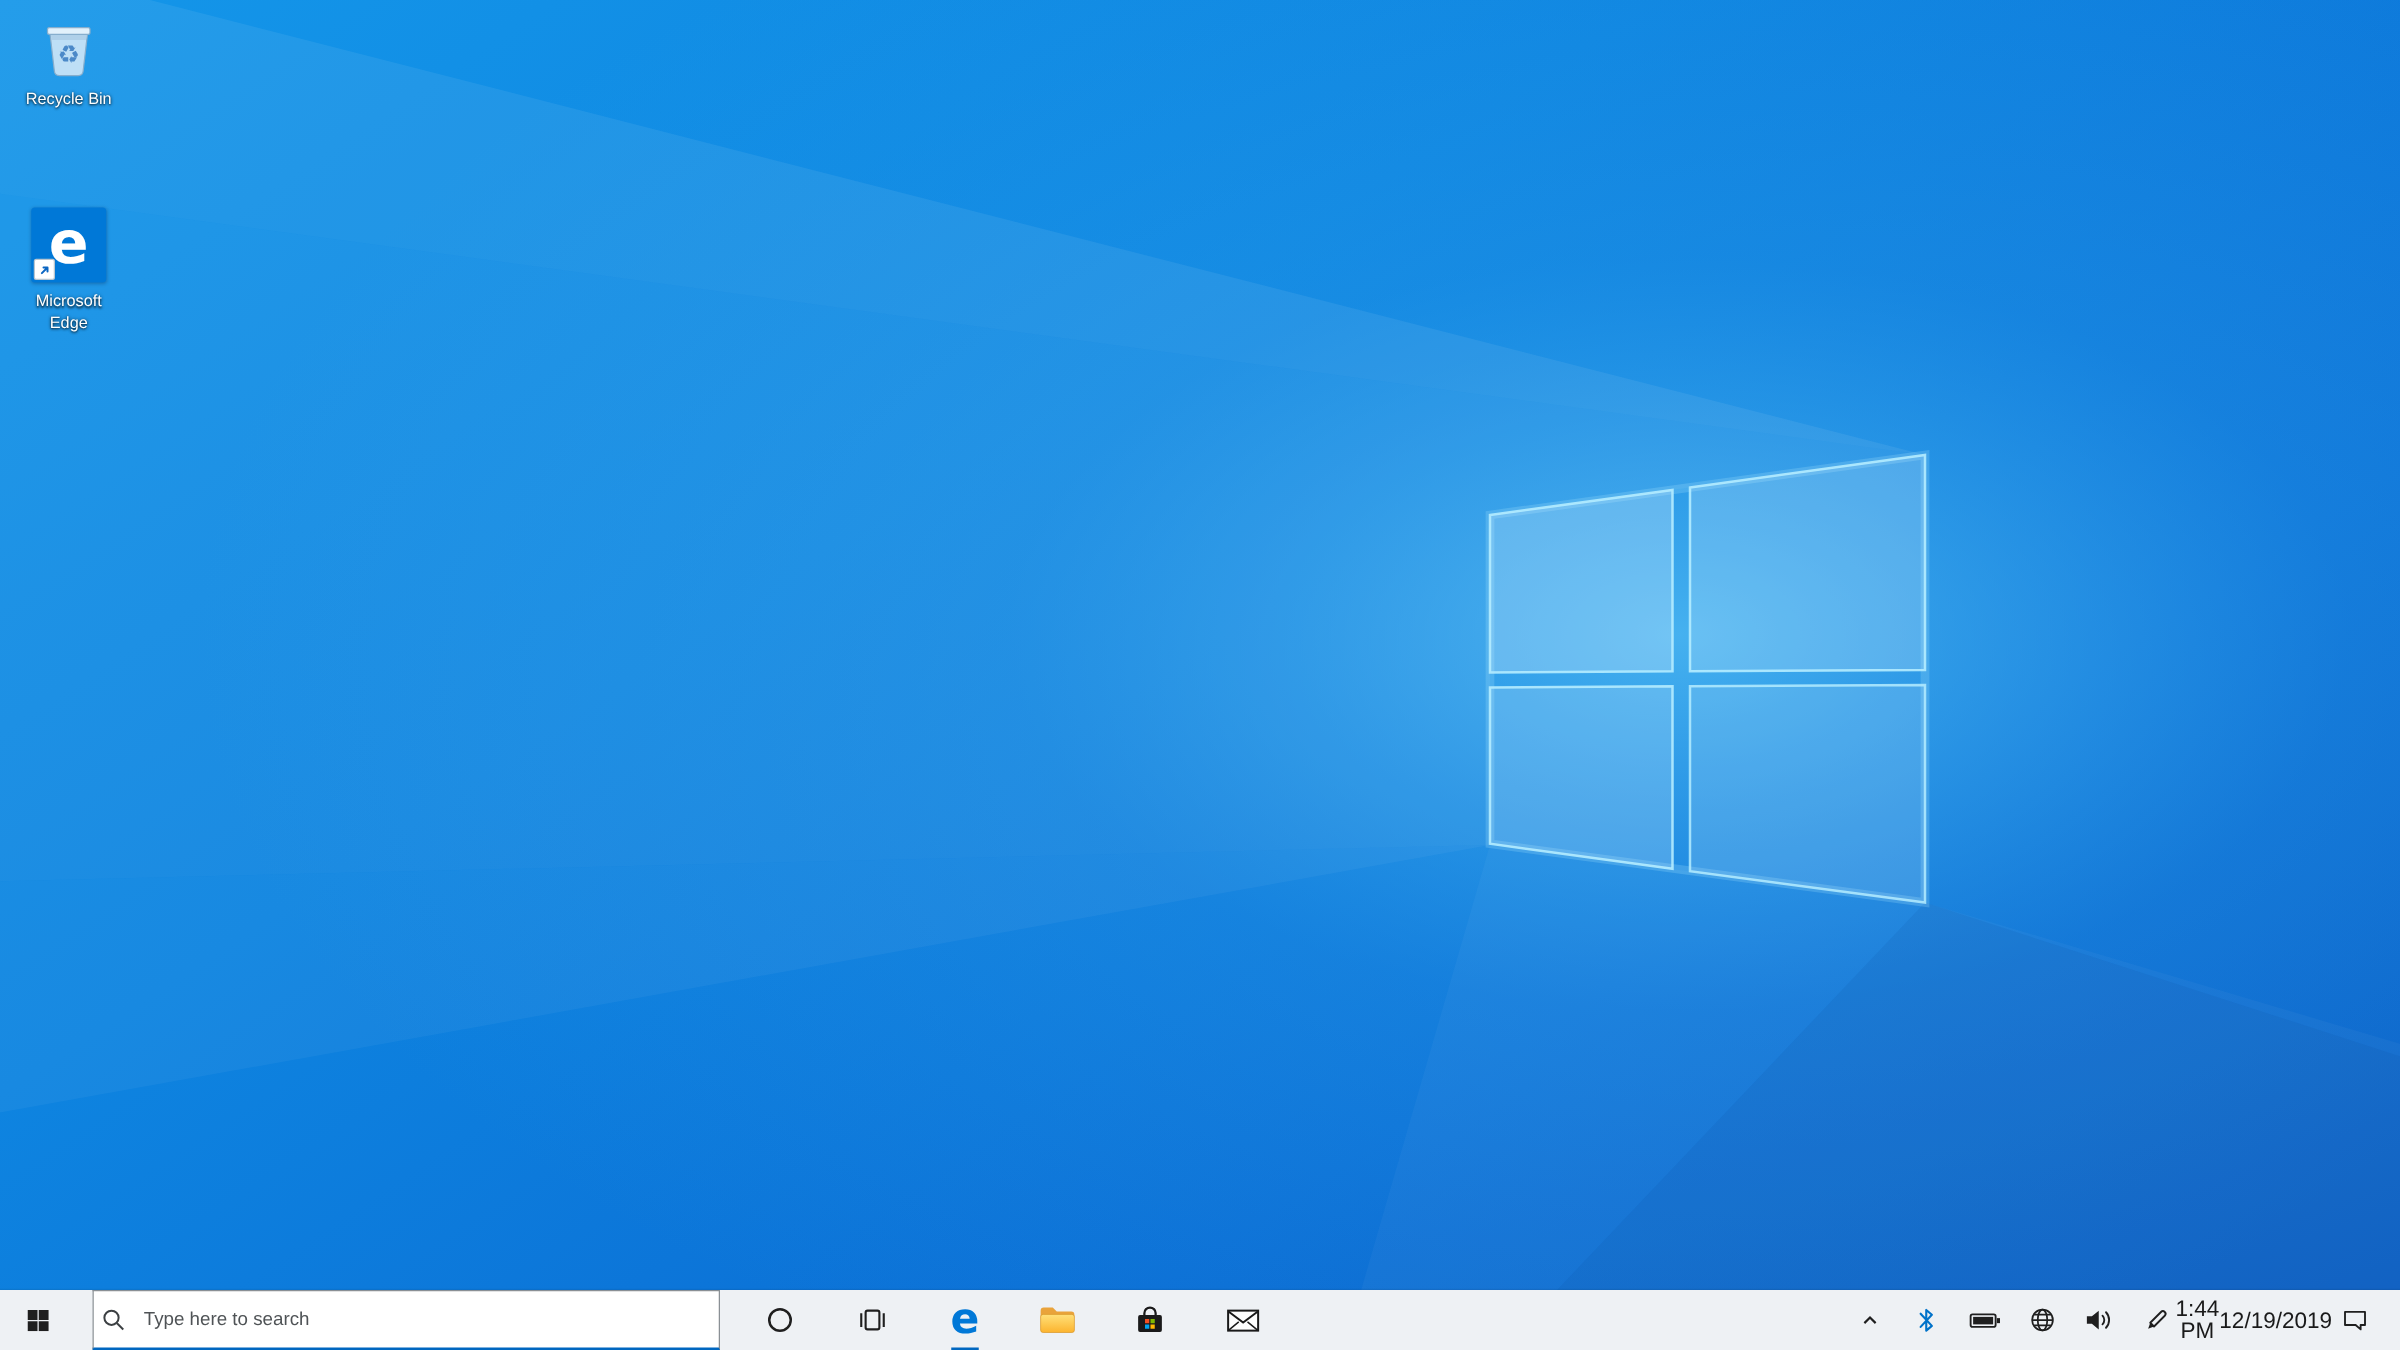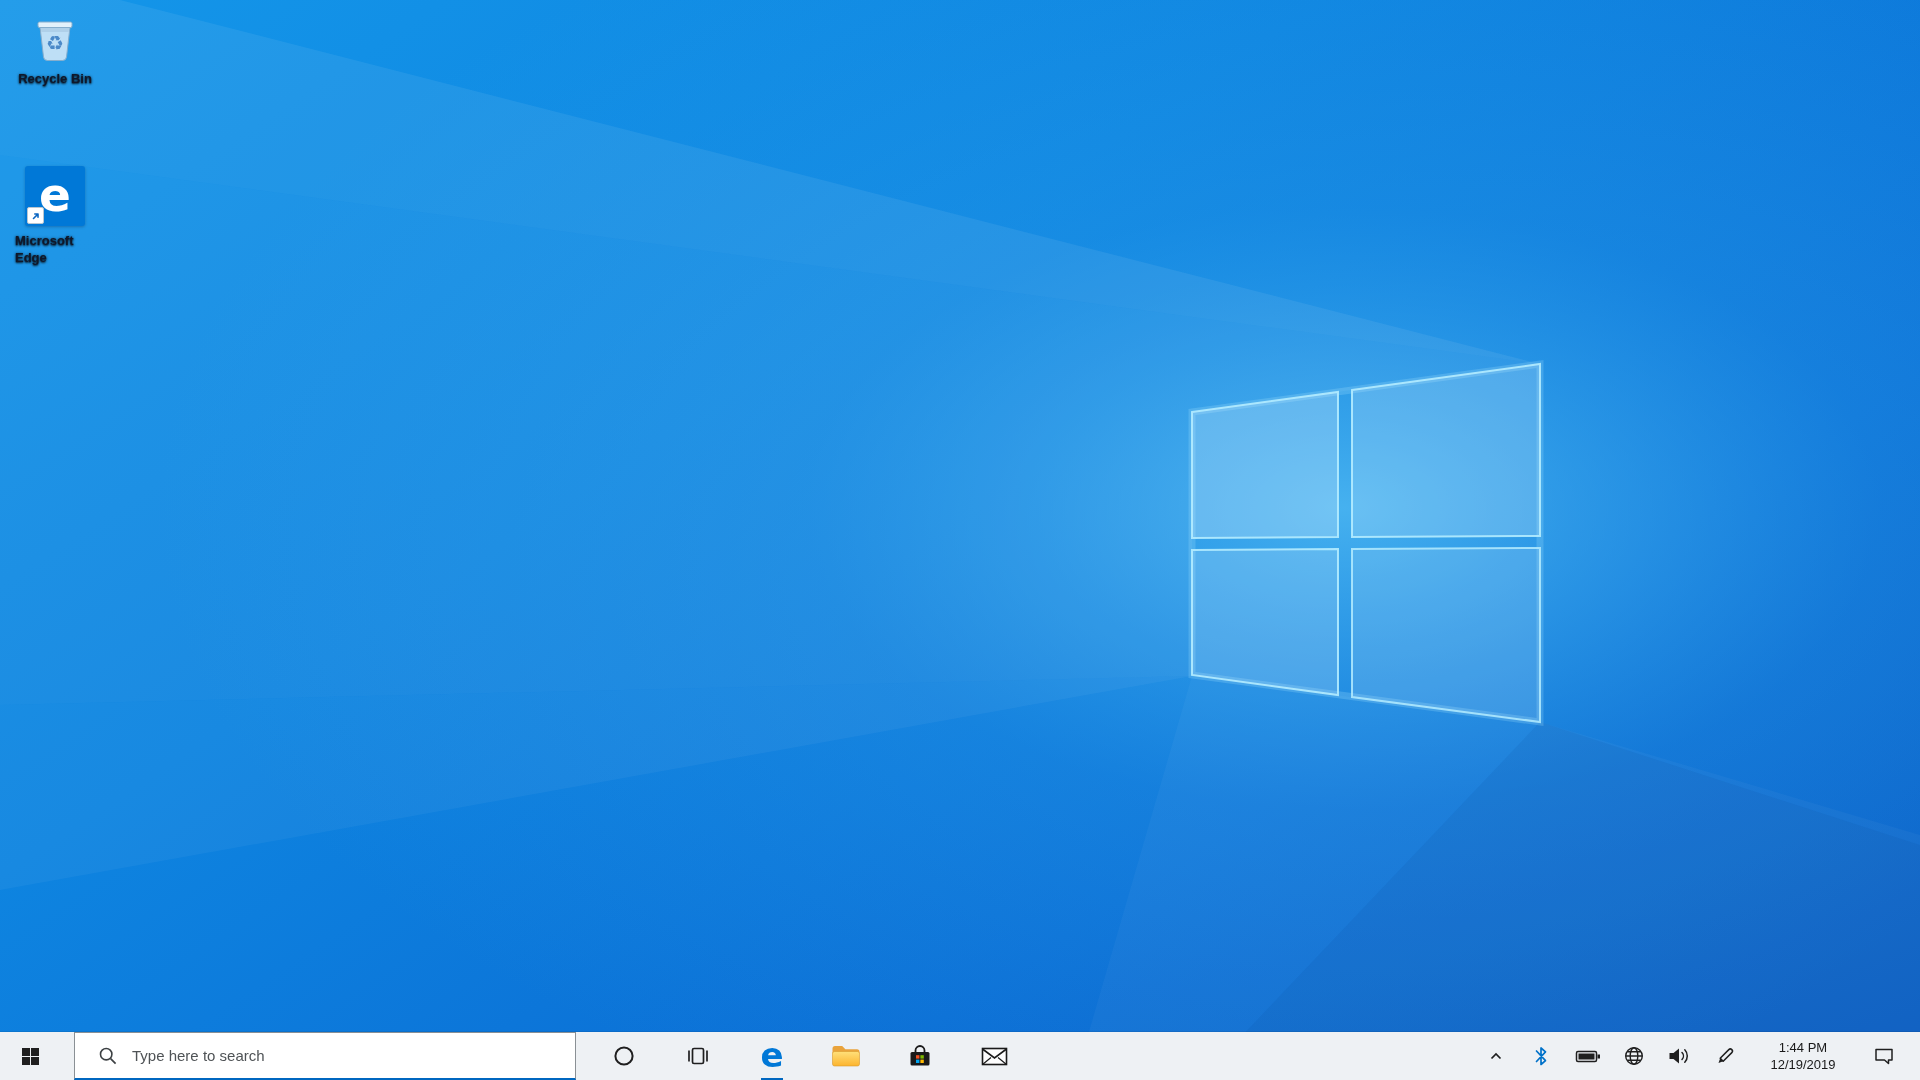--- a/index.html
+++ b/index.html
@@ -8,23 +8,22 @@
     font-family:"Liberation Sans",sans-serif;background:#0d7fdd;cursor:default;
     -webkit-user-select:none;user-select:none;
   }
   .wallpaper{position:absolute;left:0;top:0;width:1920px;height:1080px;display:block;}
 
   
   .desktop-icon{position:absolute;width:104px;display:flex;flex-direction:column;align-items:center;}
   #icon-recycle{left:3px;top:12px;}
   #icon-edge{left:3px;top:166px;}
   .icon-label{
-    margin-top:7px;max-width:80px;color:#0f172a;font-size:13px;line-height:1.3;text-align:left;
+    margin-top:7px;max-width:80px;color:#ffffff;font-size:13px;line-height:1.3;text-align:center;
     text-shadow:0 1px 2px rgba(0,0,0,.8),0 0 3px rgba(0,0,0,.45);
-    font-weight:bold;
   }
   .edge-tile{
     position:relative;width:60px;height:60px;background:#0078d7;border-radius:3px;
     display:flex;align-items:center;justify-content:center;box-shadow:0 1px 3px rgba(0,0,30,.25);
   }
   .edge-tile .tile-glyph{
     color:#fff;font-family:"DejaVu Sans",sans-serif;font-weight:bold;font-size:47px;line-height:1;margin-top:-4px;
   }
   .shortcut-badge{
     position:absolute;left:2px;bottom:2px;width:15px;height:15px;background:#fff;
@@ -37,42 +36,42 @@
     box-shadow:0 -1px 0 rgba(0,0,0,.07);display:flex;align-items:stretch;z-index:10;
   }
   .tb-btn{
     width:48px;height:48px;flex:0 0 auto;display:flex;align-items:center;justify-content:center;position:relative;
     background:transparent;border:none;padding:0;
   }
   .start-btn{width:60px;}
   .search-box{
     margin-left:14px;width:502px;height:48px;box-sizing:border-box;background:#ffffff;
     border:1px solid #8a9095;border-bottom:2px solid #0067c0;
-    display:flex;align-items:center;padding-left:23px;
+    display:flex;align-items:center;padding-left:6px;
   }
   .search-box .mag{margin-right:12px;flex:0 0 auto;display:block;}
   .search-input{
     border:none;outline:none;background:transparent;flex:1;height:100%;
     font-size:15px;color:#1a1a1a;font-family:"Liberation Sans",sans-serif;
   }
   .search-input::placeholder{color:#4f5356;opacity:1;}
   .pinned{position:absolute;left:600px;top:0;height:48px;display:flex;gap:26px;}
   .edge-glyph{
     color:#0078d7;font-family:"DejaVu Sans",sans-serif;font-weight:bold;font-size:34px;line-height:1;margin-top:-3px;
   }
   .run-indicator{
     position:absolute;bottom:0;left:50%;transform:translateX(-50%);
     width:22px;height:2px;background:#0067c0;
   }
   .tray{position:absolute;right:0;top:0;height:48px;display:flex;align-items:center;padding-right:10px;}
   .tray .tb-btn{height:48px;}
   .w44{width:44px;}.w46{width:46px;}.w48{width:48px;}.w52{width:52px;}
   .clock{
-    width:110px;height:48px;display:flex;flex-direction:column;align-items:center;justify-content:center;
-    color:#1a1a1a;font-size:13px;line-height:17px;text-align:center;
+    width:110px;height:48px;display:flex;align-items:center;justify-content:center;
+    color:#1a1a1a;font-size:18px;line-height:17px;text-align:center;
   }
   svg{display:block;}
 </style>
 </head>
 <body>
 
 <svg class="wallpaper" viewBox="0 0 1920 1080" preserveAspectRatio="none">
   <defs>
     <linearGradient id="wbg" x1="0" y1="0" x2="1" y2="0.85">
       <stop offset="0" stop-color="#1496e9"></stop>

